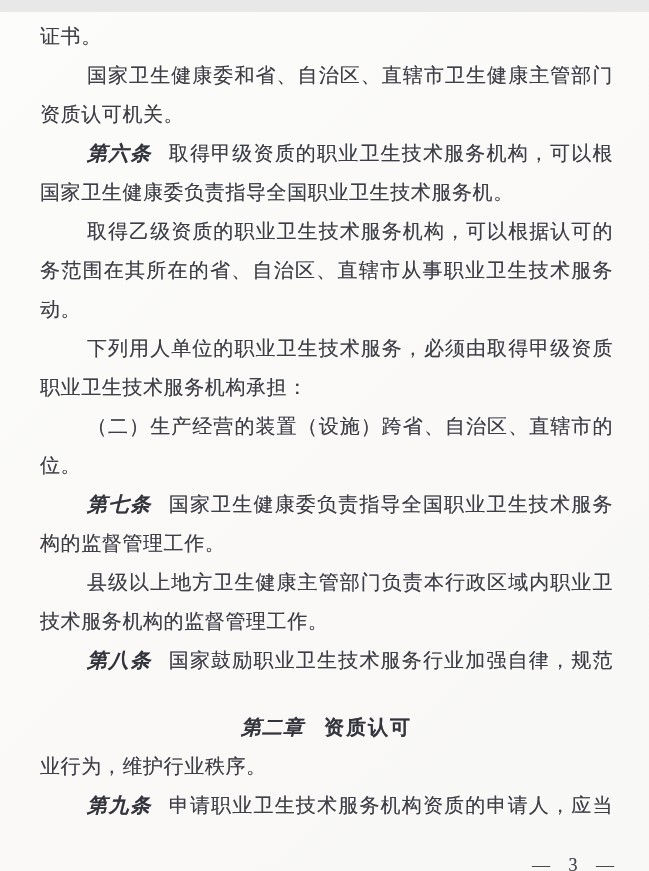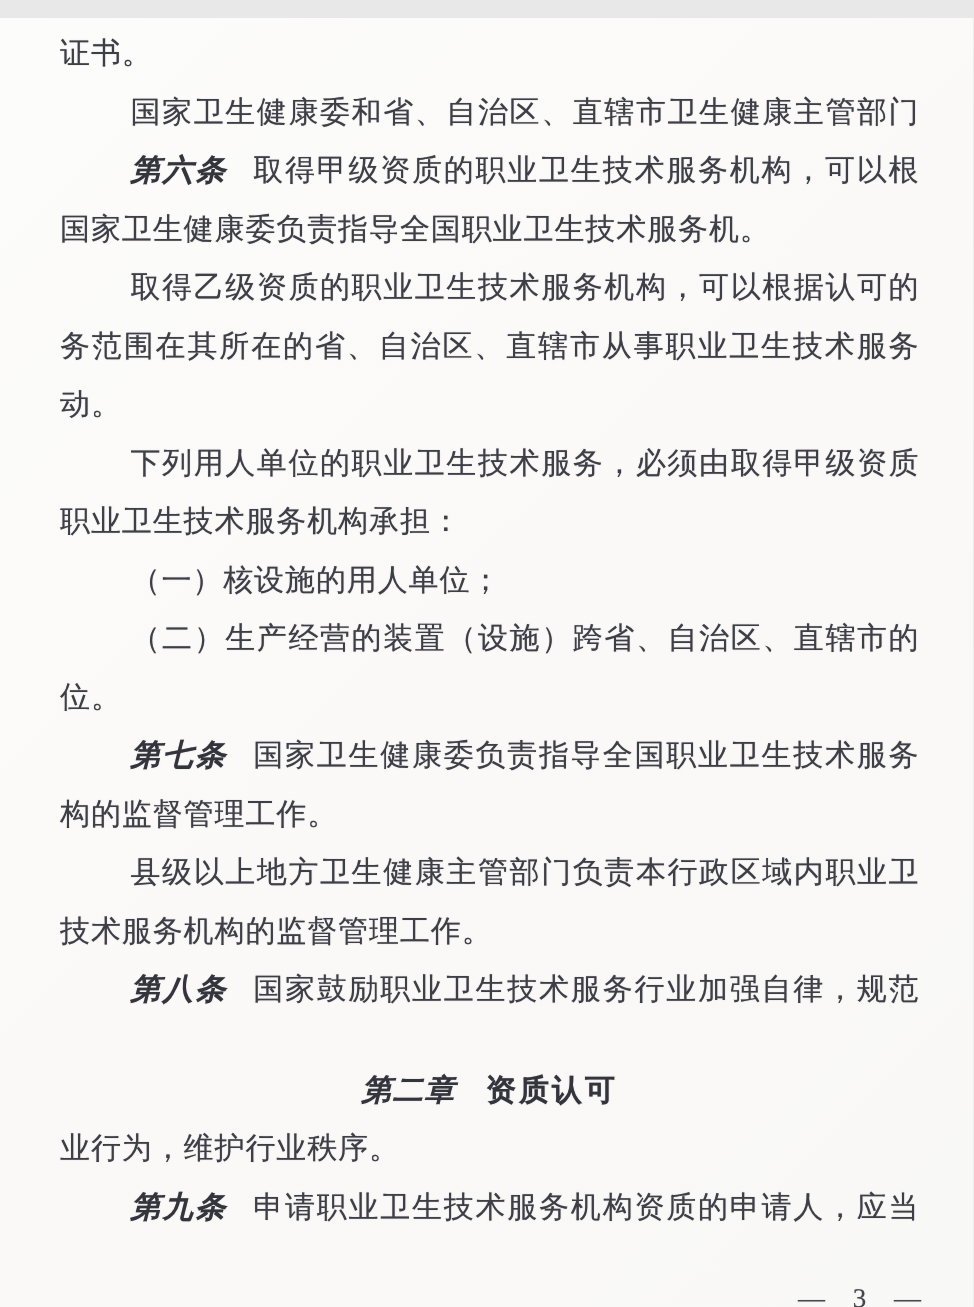--- a/index.html
+++ b/index.html
@@ -72,28 +72,28 @@
     text-shadow: 0 0 0.6px rgba(62,62,72,0.5);
   }
 </style>
 </head>
 <body>
 
 <div class="page">
   <div class="content" id="lines-container">
       <div class="line"><span>证书。</span></div>
       <div class="line indent fill"><span>国家卫生健康委和省、自治区、直辖市卫生健康主管部门统称</span></div>
+      <div class="line"><span>资质认可机关。</span></div>
       <div class="line indent fill"><span class="prefix">第六条</span><span>取得甲级资质的职业卫生技术服务机构，可以根据</span></div>
       <div class="line"><span>国家卫生健康委负责指导全国职业卫生技术服务机。</span></div>
       <div class="line indent fill"><span>取得乙级资质的职业卫生技术服务机构，可以根据认可的业</span></div>
       <div class="line fill"><span>务范围在其所在的省、自治区、直辖市从事职业卫生技术服务活</span></div>
       <div class="line"><span>动。</span></div>
       <div class="line indent fill"><span>下列用人单位的职业卫生技术服务，必须由取得甲级资质的</span></div>
       <div class="line"><span>职业卫生技术服务机构承担：</span></div>
-      <div class="line indent"><span>（一）核设施的用人单位；</span></div>
       <div class="line indent fill"><span>（二）生产经营的装置（设施）跨省、自治区、直辖市的用人单</span></div>
       <div class="line"><span>位。</span></div>
       <div class="line indent fill"><span class="prefix">第七条</span><span>国家卫生健康委负责指导全国职业卫生技术服务机</span></div>
       <div class="line"><span>构的监督管理工作。</span></div>
       <div class="line indent fill"><span>县级以上地方卫生健康主管部门负责本行政区域内职业卫生</span></div>
       <div class="line"><span>技术服务机构的监督管理工作。</span></div>
       <div class="line indent fill"><span class="prefix">第八条</span><span>国家鼓励职业卫生技术服务行业加强自律，规范执</span></div>
       <div class="line chapter"><span class="prefix">第二章</span><span>资质认可</span></div>
       <div class="line"><span>业行为，维护行业秩序。</span></div>
       <div class="line indent fill"><span class="prefix">第九条</span><span>申请职业卫生技术服务机构资质的申请人，应当具</span></div>

